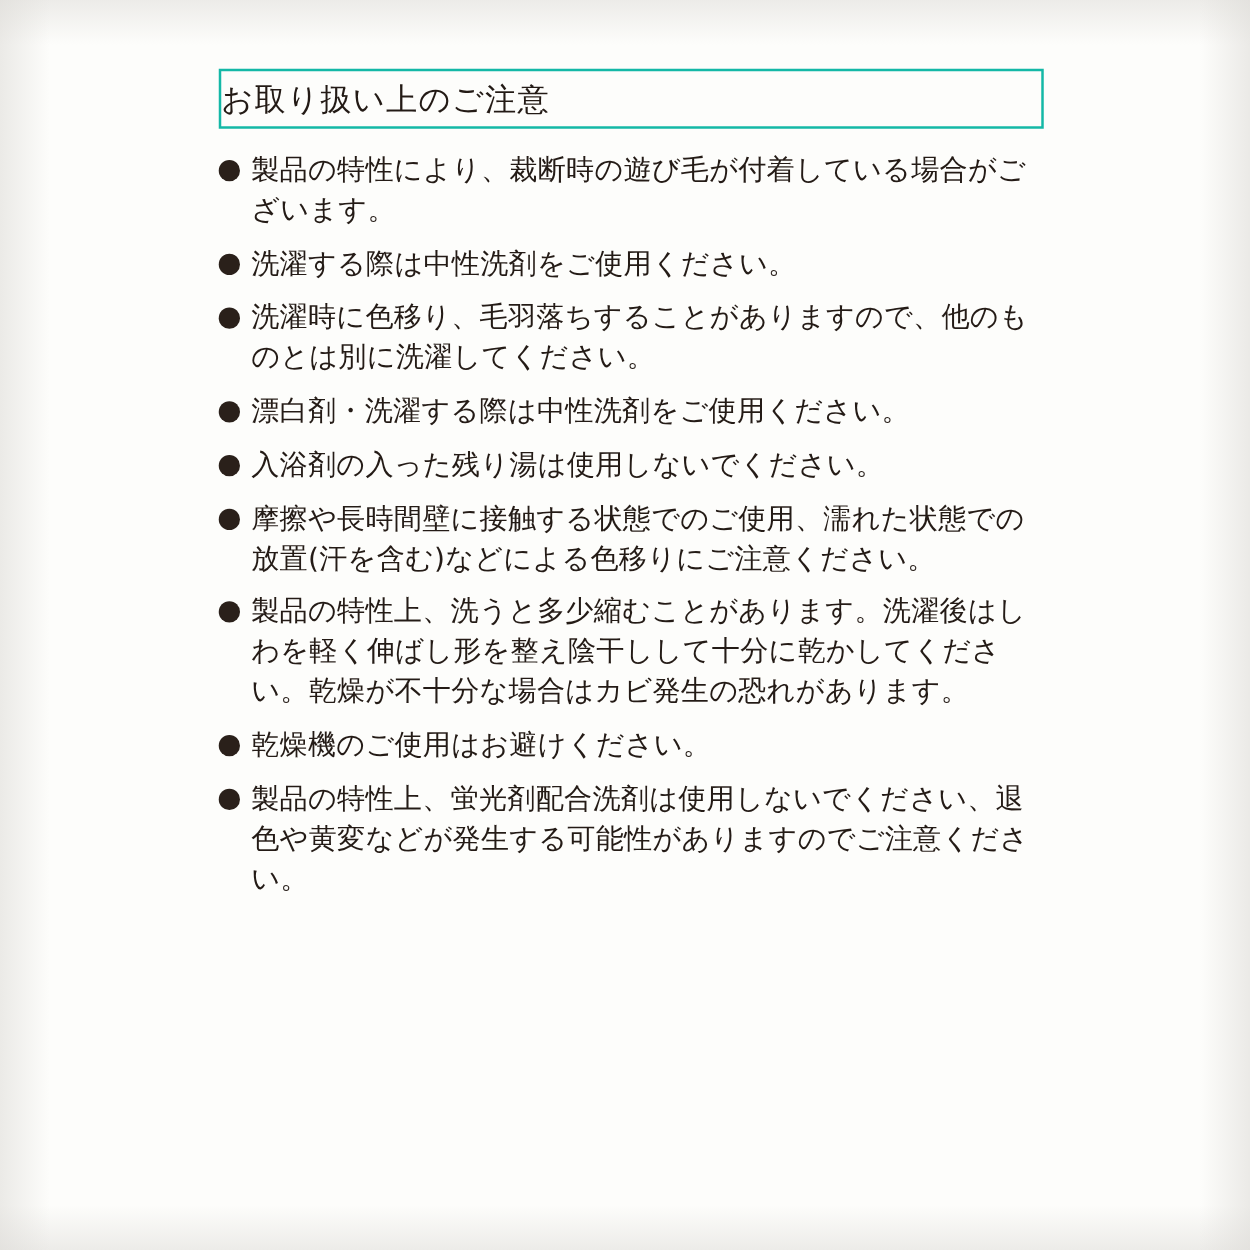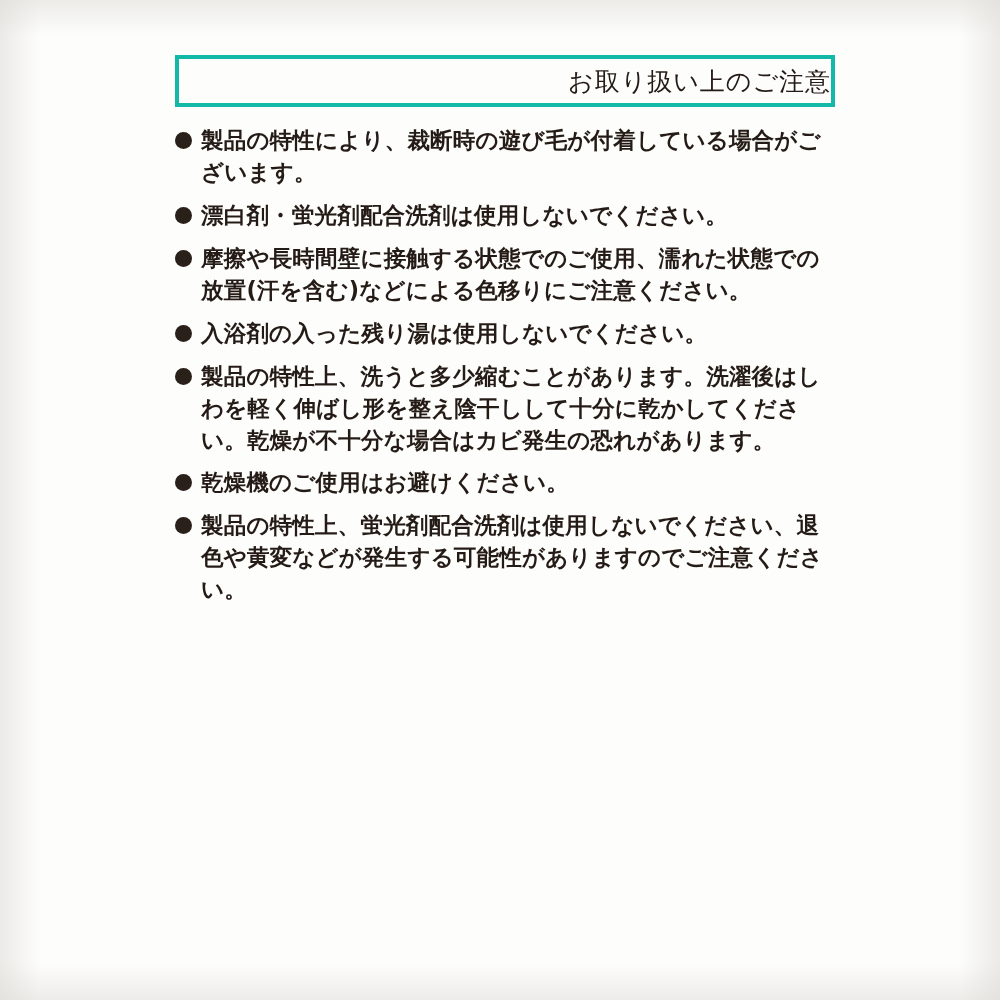--- a/index.html
+++ b/index.html
@@ -33,39 +33,38 @@
       linear-gradient(to top, rgba(220,218,214,0.5) 0px, rgba(255,255,255,0) 36px);
     pointer-events: none;
   }
   .notice {
     position: absolute;
     left: 175px;
     top: 55px;
     width: 660px;
   }
   .title-box {
-    border: 4px solid #14b8a6;
+    border: 2px solid #14b8a6;
     height: 44px;
     display: flex;
     align-items: center;
-    justify-content: flex-end;
+    justify-content: flex-start;
     margin-bottom: 18px;
   }
   .title-text {
     font-size: 25px;
     letter-spacing: 1px;
     color: #231a15;
     font-weight: 500;
     white-space: nowrap;
   }
   .list {
     list-style: none;
     margin: 0;
     padding: 0;
-    font-weight: bold;
   }
   .item {
     position: relative;
     padding-left: 26px;
     margin-bottom: 11px;
     font-size: 22.5px;
     line-height: 1.42;
     letter-spacing: 0.2px;
     color: #241b16;
     text-align: left;
@@ -95,29 +94,37 @@
       <span class="title-text">お取り扱い上のご注意</span>
     </div>
 
     <ul class="list">
       <li class="item">
         <span class="bullet"></span>
         <span class="item-text">製品の特性により、裁断時の遊び毛が付着している場合がございます。</span>
       </li>
       <li class="item">
         <span class="bullet"></span>
-        <span class="item-text">漂白剤・蛍光剤配合洗剤は使用しないでください。</span>
+        <span class="item-text">洗濯する際は中性洗剤をご使用ください。</span>
+      </li>
+      <li class="item">
+        <span class="bullet"></span>
+        <span class="item-text">洗濯時に色移り、毛羽落ちすることがありますので、他のものとは別に洗濯してください。</span>
+      </li>
+      <li class="item">
+        <span class="bullet"></span>
+        <span class="item-text">漂白剤・洗濯する際は中性洗剤をご使用ください。</span>
+      </li>
+      <li class="item">
+        <span class="bullet"></span>
+        <span class="item-text">入浴剤の入った残り湯は使用しないでください。</span>
       </li>
       <li class="item">
         <span class="bullet"></span>
         <span class="item-text">摩擦や長時間壁に接触する状態でのご使用、濡れた状態での放置(汗を含む)などによる色移りにご注意ください。</span>
-      </li>
-      <li class="item">
-        <span class="bullet"></span>
-        <span class="item-text">入浴剤の入った残り湯は使用しないでください。</span>
       </li>
       <li class="item">
         <span class="bullet"></span>
         <span class="item-text">製品の特性上、洗うと多少縮むことがあります。洗濯後はしわを軽く伸ばし形を整え陰干しして十分に乾かしてください。乾燥が不十分な場合はカビ発生の恐れがあります。</span>
       </li>
       <li class="item">
         <span class="bullet"></span>
         <span class="item-text">乾燥機のご使用はお避けください。</span>
       </li>
       <li class="item">

